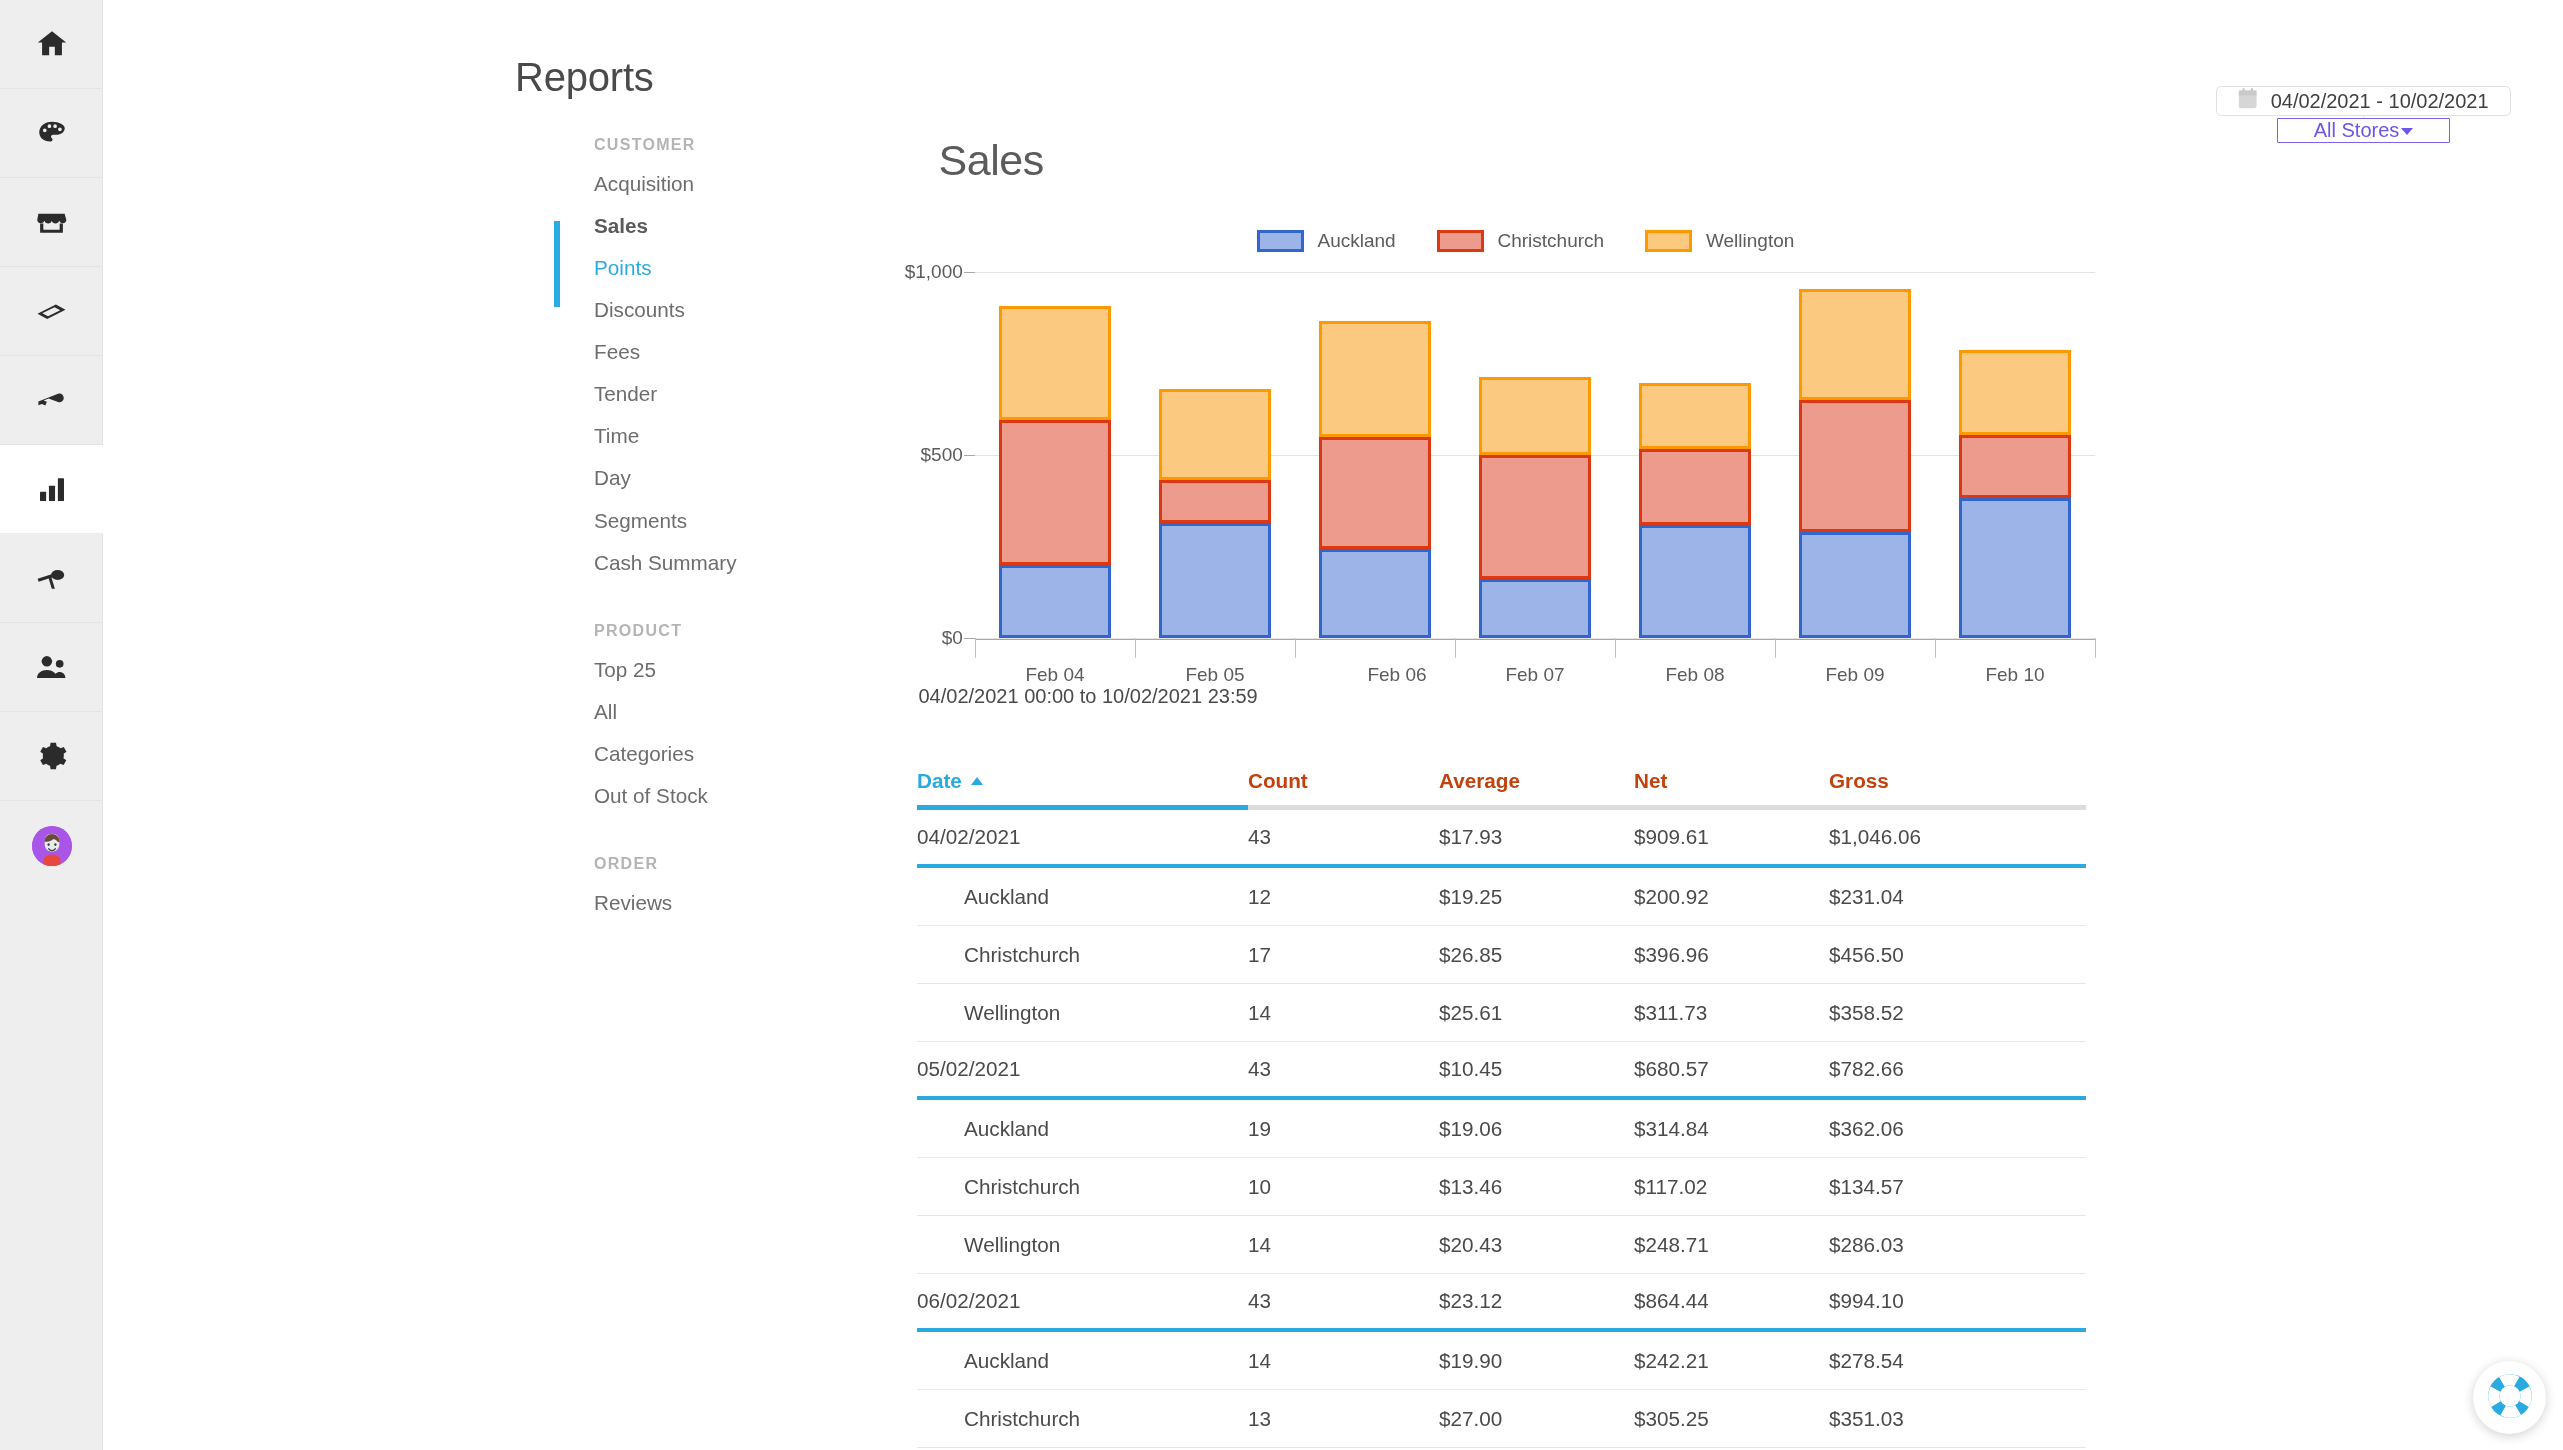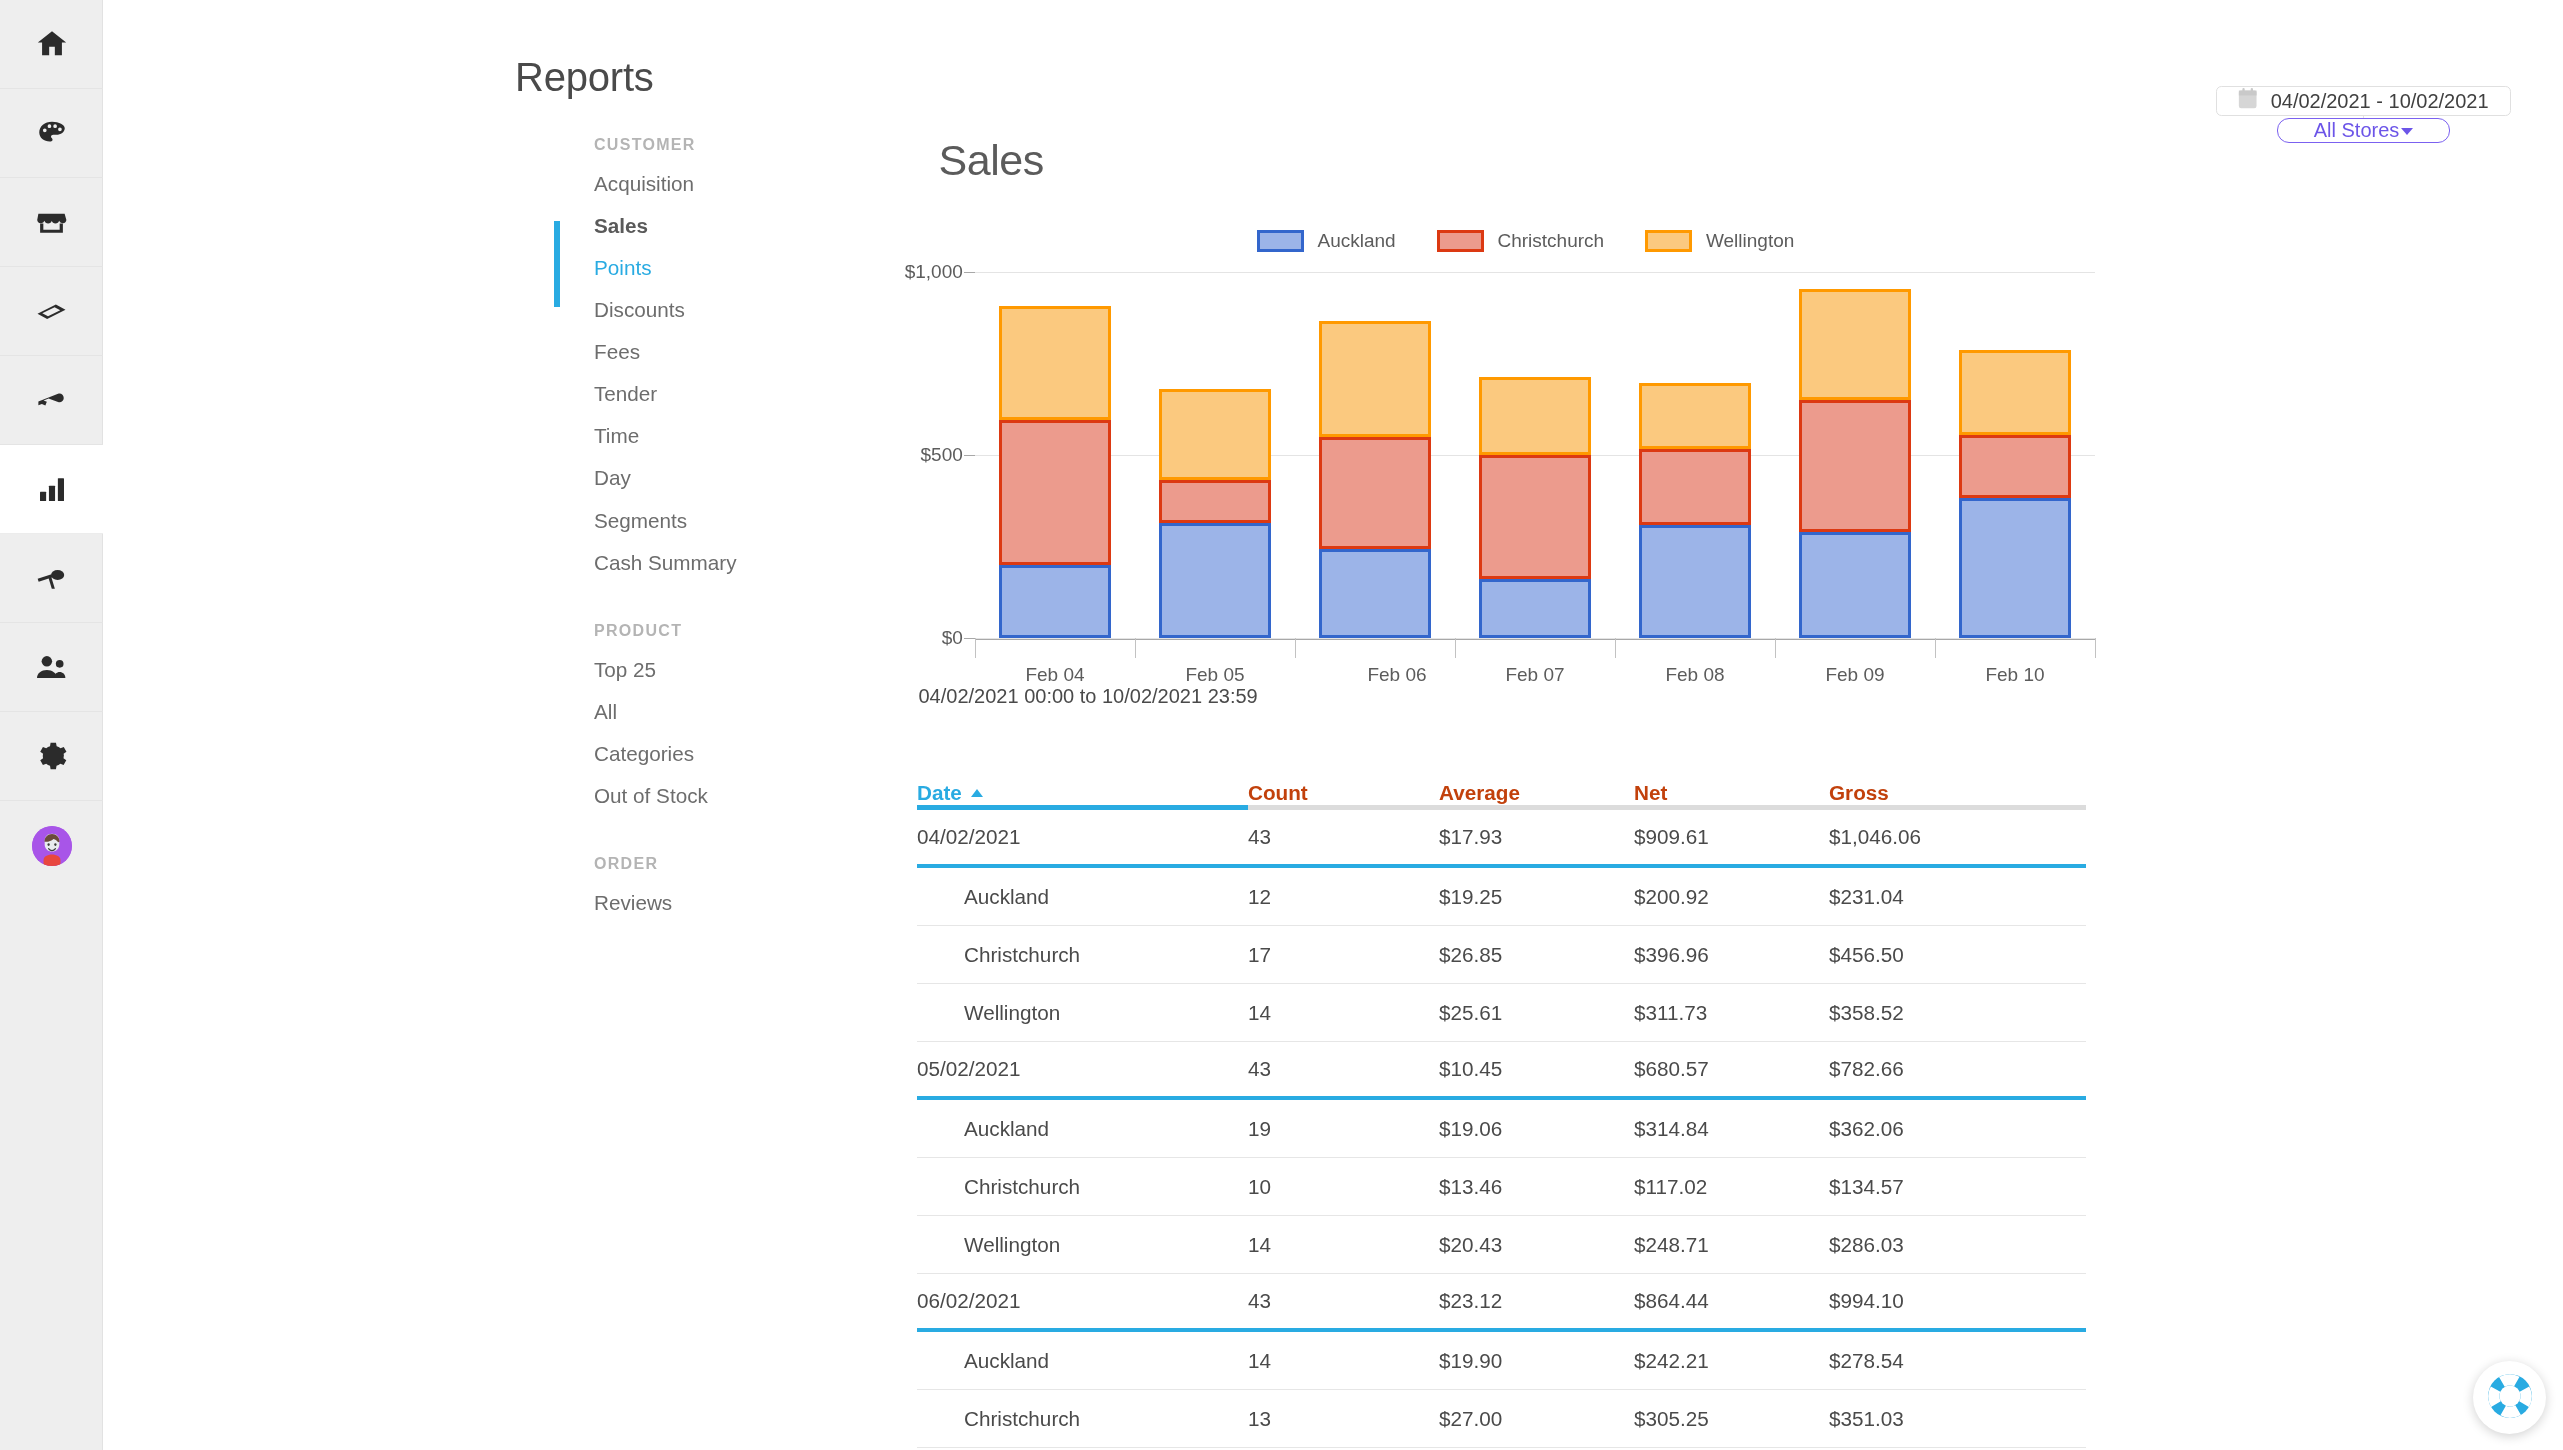--- a/index.html
+++ b/index.html
@@ -69,21 +69,21 @@
   }
   #daterange {
     height:57px; display:flex; align-items:center; gap:12.2px;
     padding:0 21.4px 0 20px;
     border:0.8px solid #e0e0e0; border-radius:5.4px; background:#fff;
     font-size:20px; color:#404040; white-space:nowrap; cursor:pointer;
   }
   #ctrl-divider { width:0.8px; height:43px; background:#e2e2e2; margin:0 21.4px; }
   #allstores {
     height:57px; display:flex; align-items:center; gap:2px;
-    padding:0 36px; border:0.8px solid #7b61f0; border-radius:12px;
+    padding:0 36px; border:0.8px solid #7b61f0; border-radius:1px;
     background:#fff; color:#6c55e8; font-size:20px; cursor:pointer;
     white-space:nowrap;
   }
   .caret-dn {
     width:0;height:0;border-left:6.9px solid transparent;border-right:6.9px solid transparent;
     border-top:7.7px solid #6c55e8; margin-top:2.3px;
   }
 
   #section-title {
     position:absolute; left:21.4px; top:136px;
@@ -122,21 +122,21 @@
   }
 
   #range-caption {
     position:absolute; left:1.5px; top:685px;
     font-size:20px; color:#4a4a4a;
   }
   #range-caption b { font-weight:400; }
 
   
   #table { position:absolute; left:0px; top:756px; width:1169px; }
-  .thead { display:flex; align-items:flex-end; height:49px; }
+  .thead { display:flex; align-items:center; height:49px; }
   .th {
     font-size:20.7px; color:#c2410c; white-space:nowrap;
     display:flex; align-items:center; gap:9.2px;font-weight:bold;
   }
   .th.sorted { color:#29abe2; font-weight:700; cursor:pointer; }
   .caret-up {
     width:0;height:0;border-left:6.9px solid transparent;border-right:6.9px solid transparent;
     border-bottom:8.4px solid #29abe2;
   }
   .header-rule { position:relative; height:5.4px; width:100%; background:#dcdcdc; }

